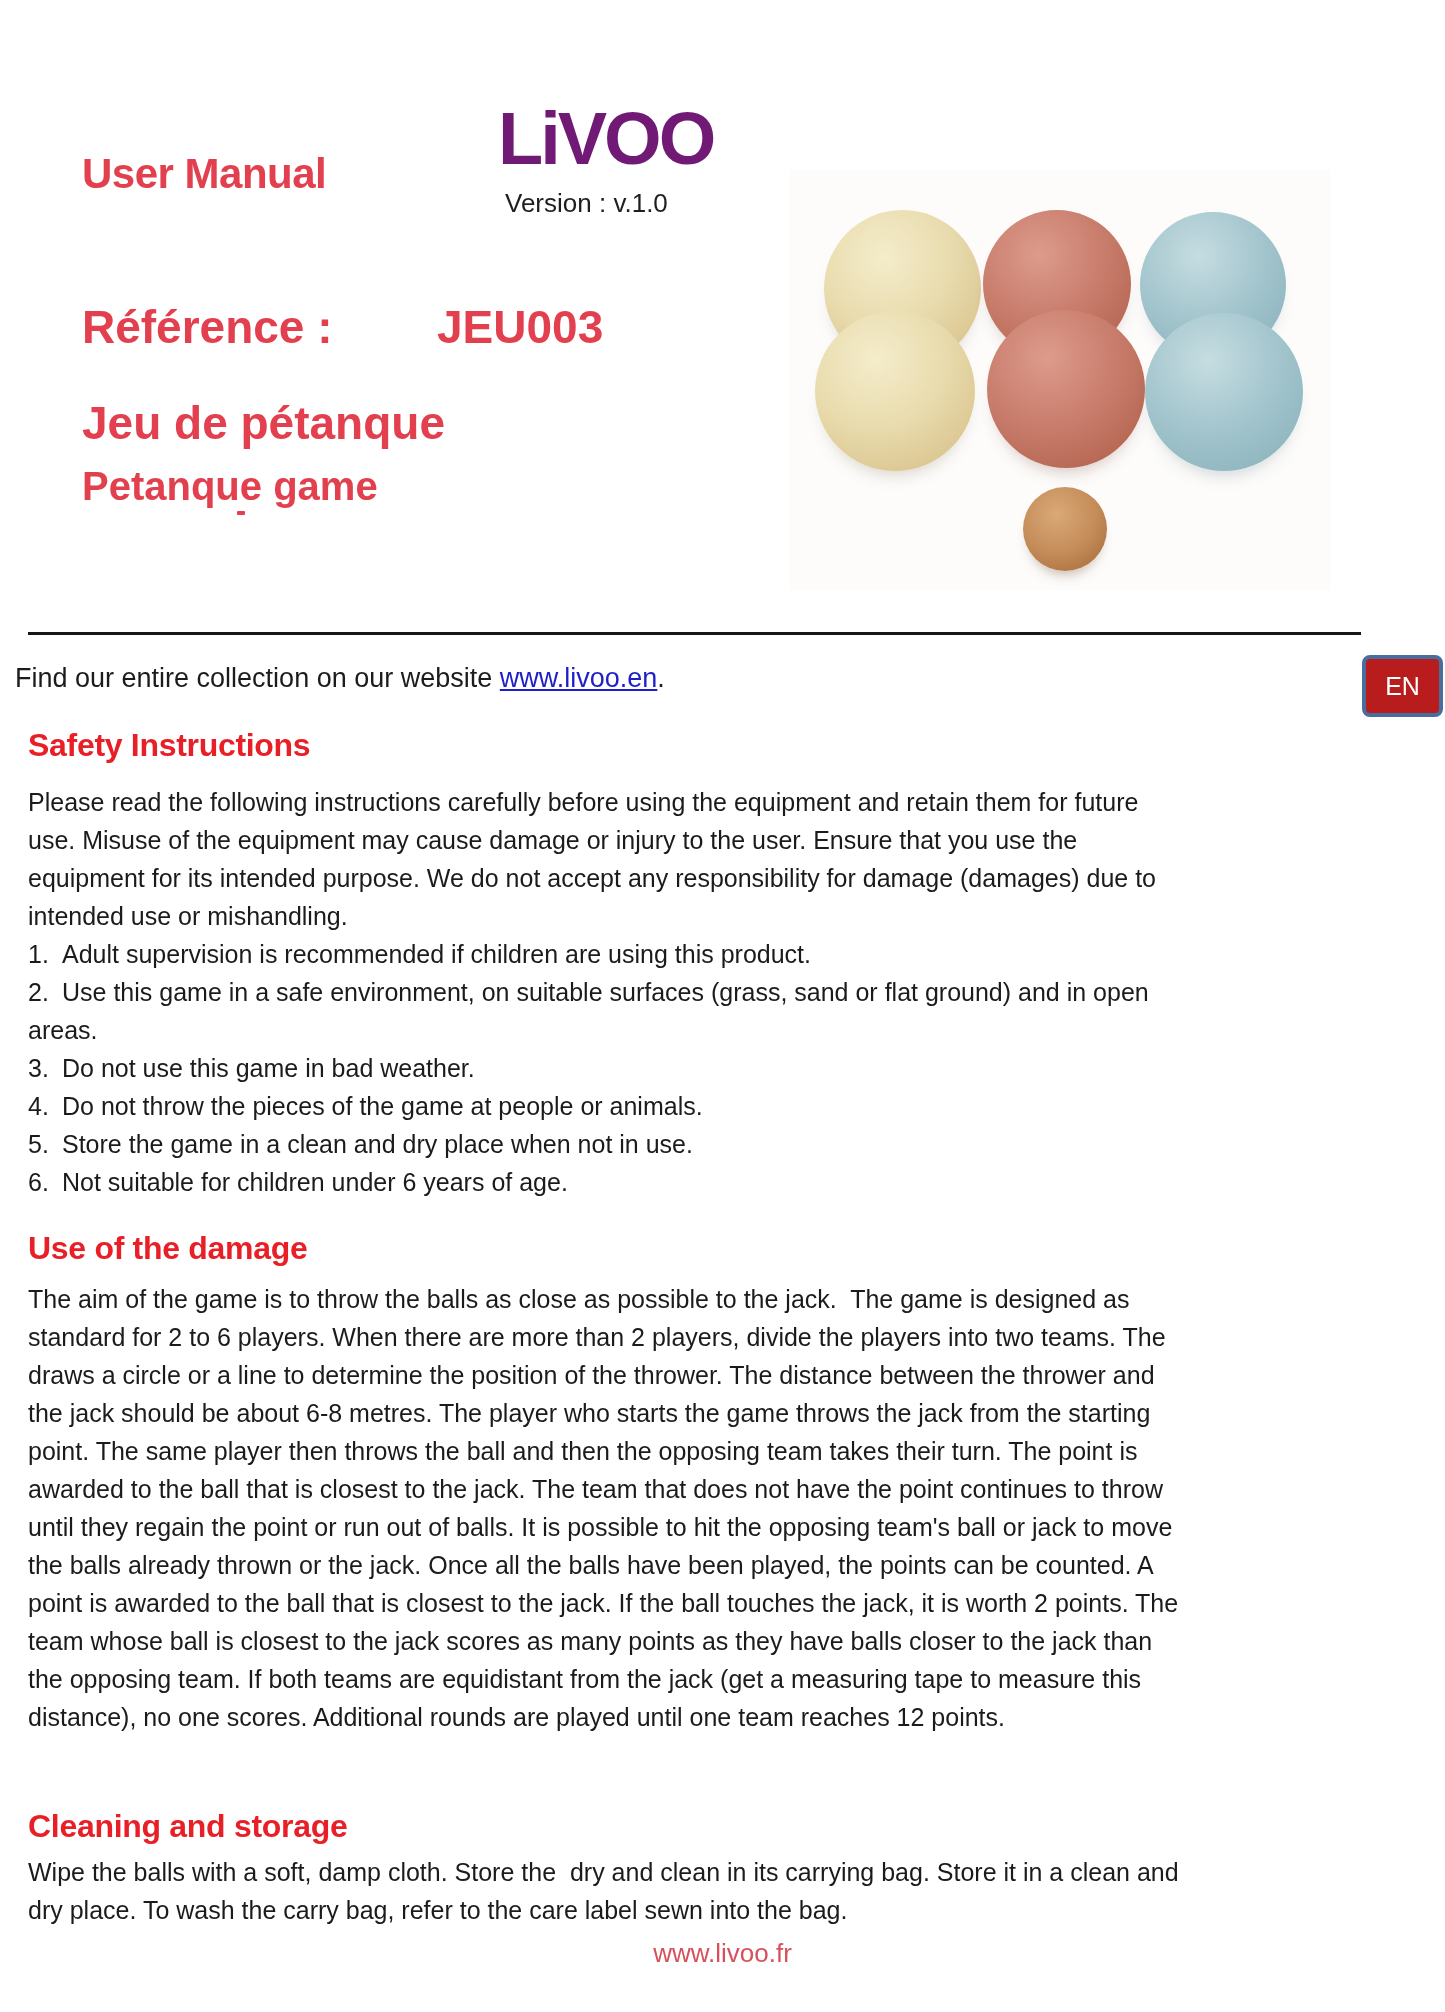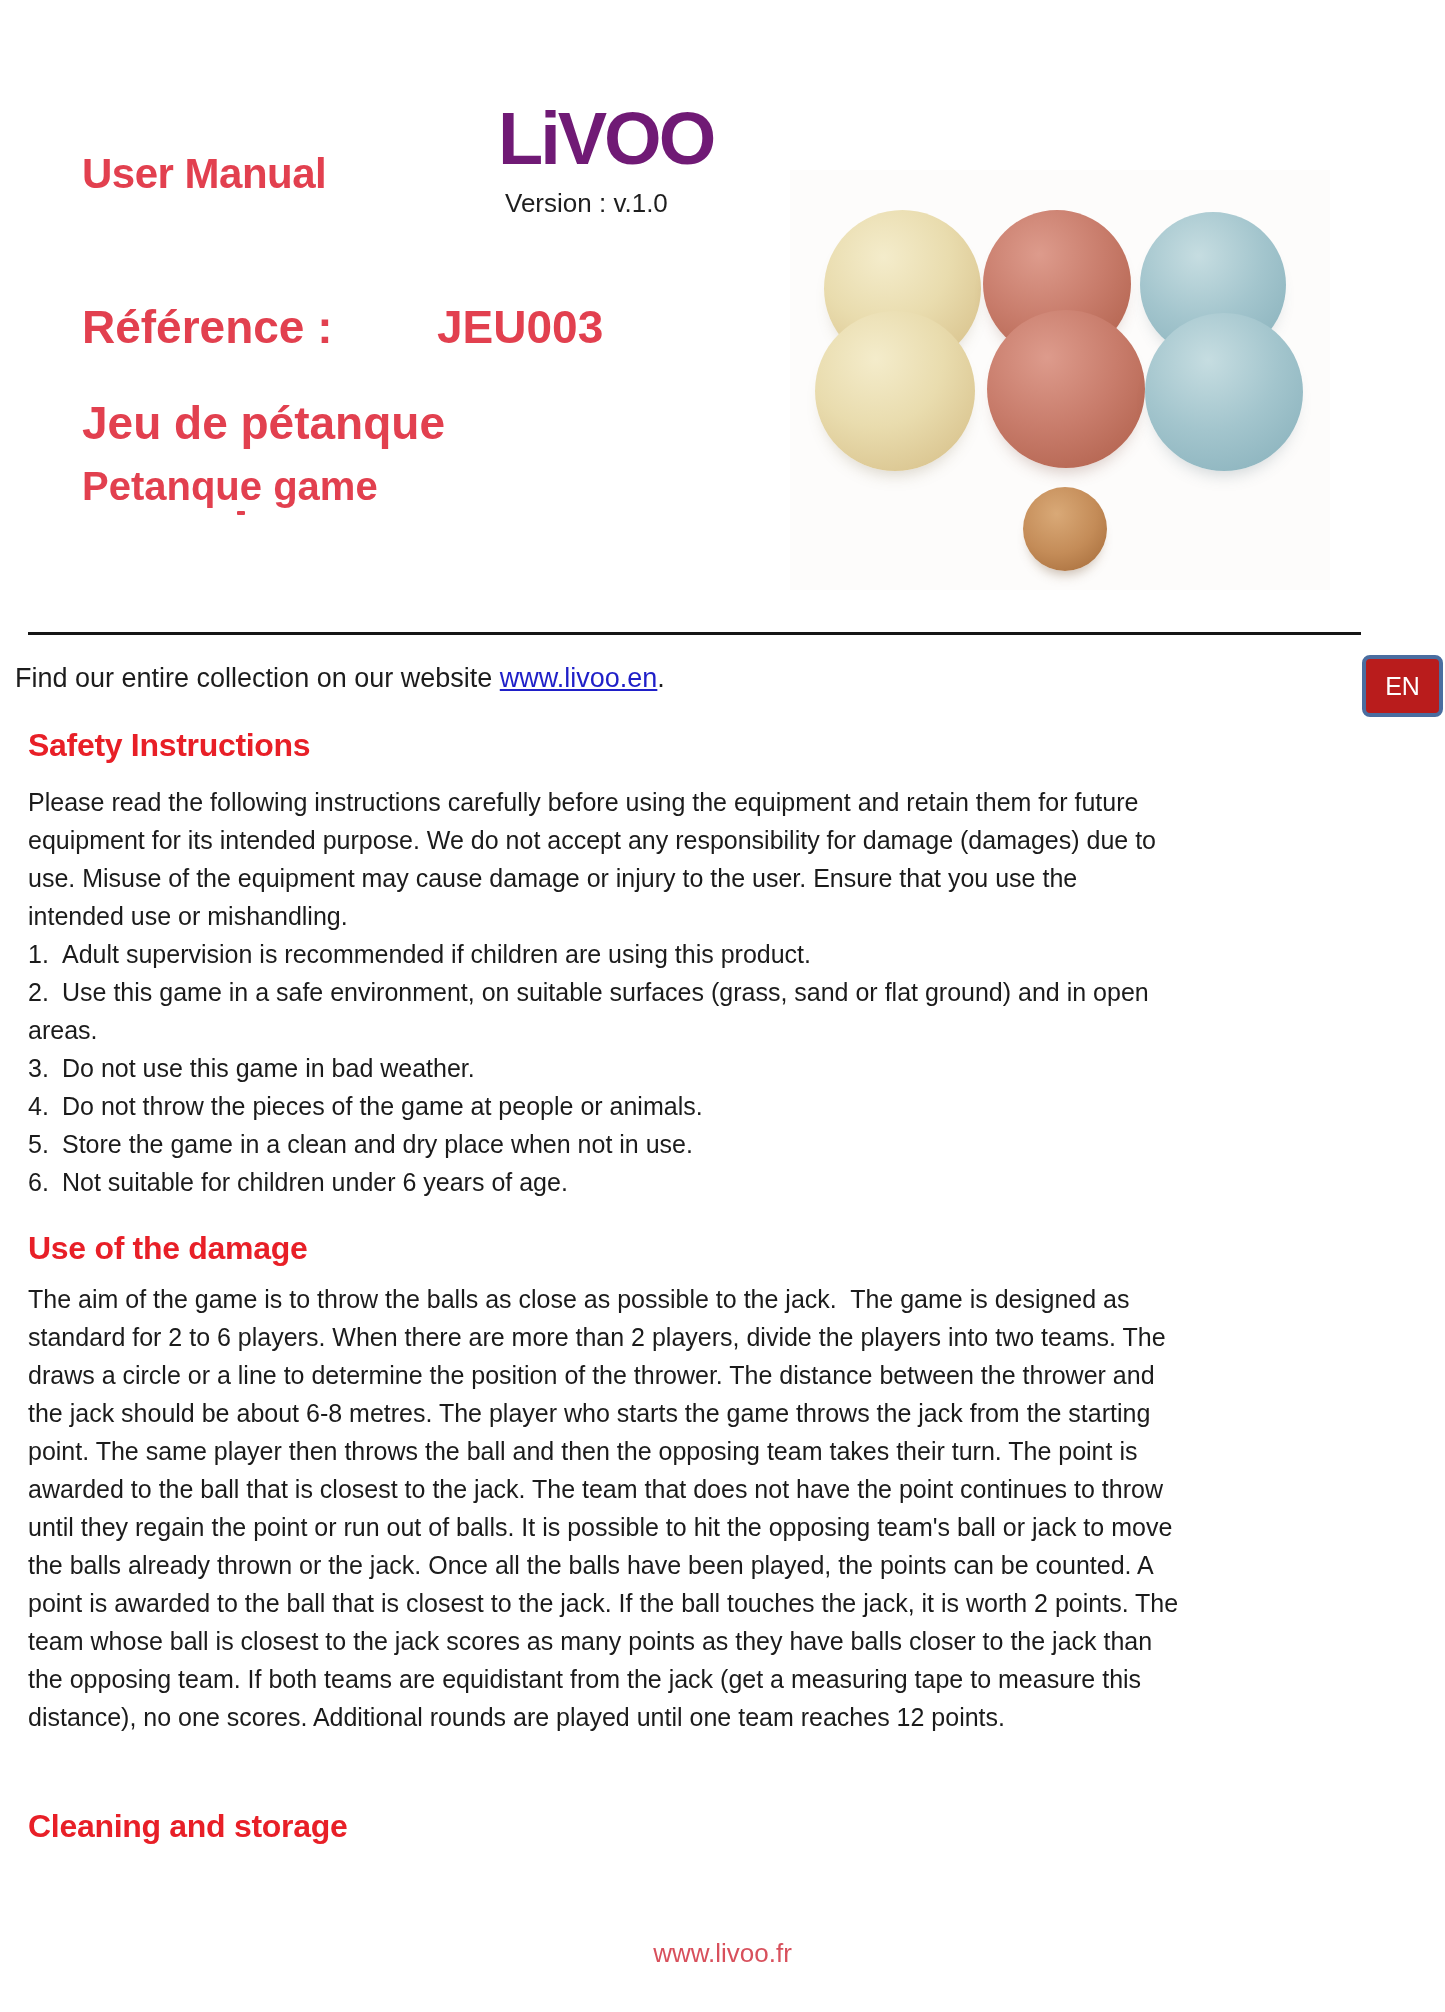--- a/index.html
+++ b/index.html
@@ -128,22 +128,22 @@
   <div class="abs intro"><span>Find our entire collection on our website </span><a>www.livoo.en</a><span>.</span></div>
 
   <div class="abs badge">
     <span>EN</span>
   </div>
 
   <div class="abs h-red safety-title">Safety Instructions</div>
   <div class="abs para safety-para">
 
   <div class="t-line">Please read the following instructions carefully before using the equipment and retain them for future</div>
+      <div class="t-line">use. Misuse of the equipment may cause damage or injury to the user. Ensure that you use the</div>
       <div class="t-line">equipment for its intended purpose. We do not accept any responsibility for damage (damages) due to</div>
-      <div class="t-line">use. Misuse of the equipment may cause damage or injury to the user. Ensure that you use the</div>
       <div class="t-line">intended use or mishandling.</div>
     </div>
   <div class="abs para safety-list">
 
   <div class="t-line"><span class="marker">1.</span><span>Adult supervision is recommended if children are using this product.</span></div>
       <div class="t-line"><span class="marker">2.</span><span>Use this game in a safe environment, on suitable surfaces (grass, sand or flat ground) and in open</span></div>
       <div class="t-line"><span>areas.</span></div>
       <div class="t-line"><span class="marker">3.</span><span>Do not use this game in bad weather.</span></div>
       <div class="t-line"><span class="marker">4.</span><span>Do not throw the pieces of the game at people or animals.</span></div>
       <div class="t-line"><span class="marker">5.</span><span>Store the game in a clean and dry place when not in use.</span></div>
@@ -161,16 +161,21 @@
       <div class="t-line">awarded to the ball that is closest to the jack. The team that does not have the point continues to throw</div>
       <div class="t-line">until they regain the point or run out of balls. It is possible to hit the opposing team's ball or jack to move</div>
       <div class="t-line">the balls already thrown or the jack. Once all the balls have been played, the points can be counted. A</div>
       <div class="t-line">point is awarded to the ball that is closest to the jack. If the ball touches the jack, it is worth 2 points. The</div>
       <div class="t-line">team whose ball is closest to the jack scores as many points as they have balls closer to the jack than</div>
       <div class="t-line">the opposing team. If both teams are equidistant from the jack (get a measuring tape to measure this</div>
       <div class="t-line">distance), no one scores. Additional rounds are played until one team reaches 12 points.</div>
     </div>
 
   <div class="abs h-red cleaning-title">Cleaning and storage</div>
+  <div class="abs para cleaning-para">
+
+  <div class="t-line">Wipe the balls with a soft, damp cloth. Store the  dry and clean in its carrying bag. Store it in a clean and</div>
+      <div class="t-line">dry place. To wash the carry bag, refer to the care label sewn into the bag.</div>
+    </div>
 
   <div class="abs footer">www.livoo.fr</div>
 
 </div>
 
 </body></html>

